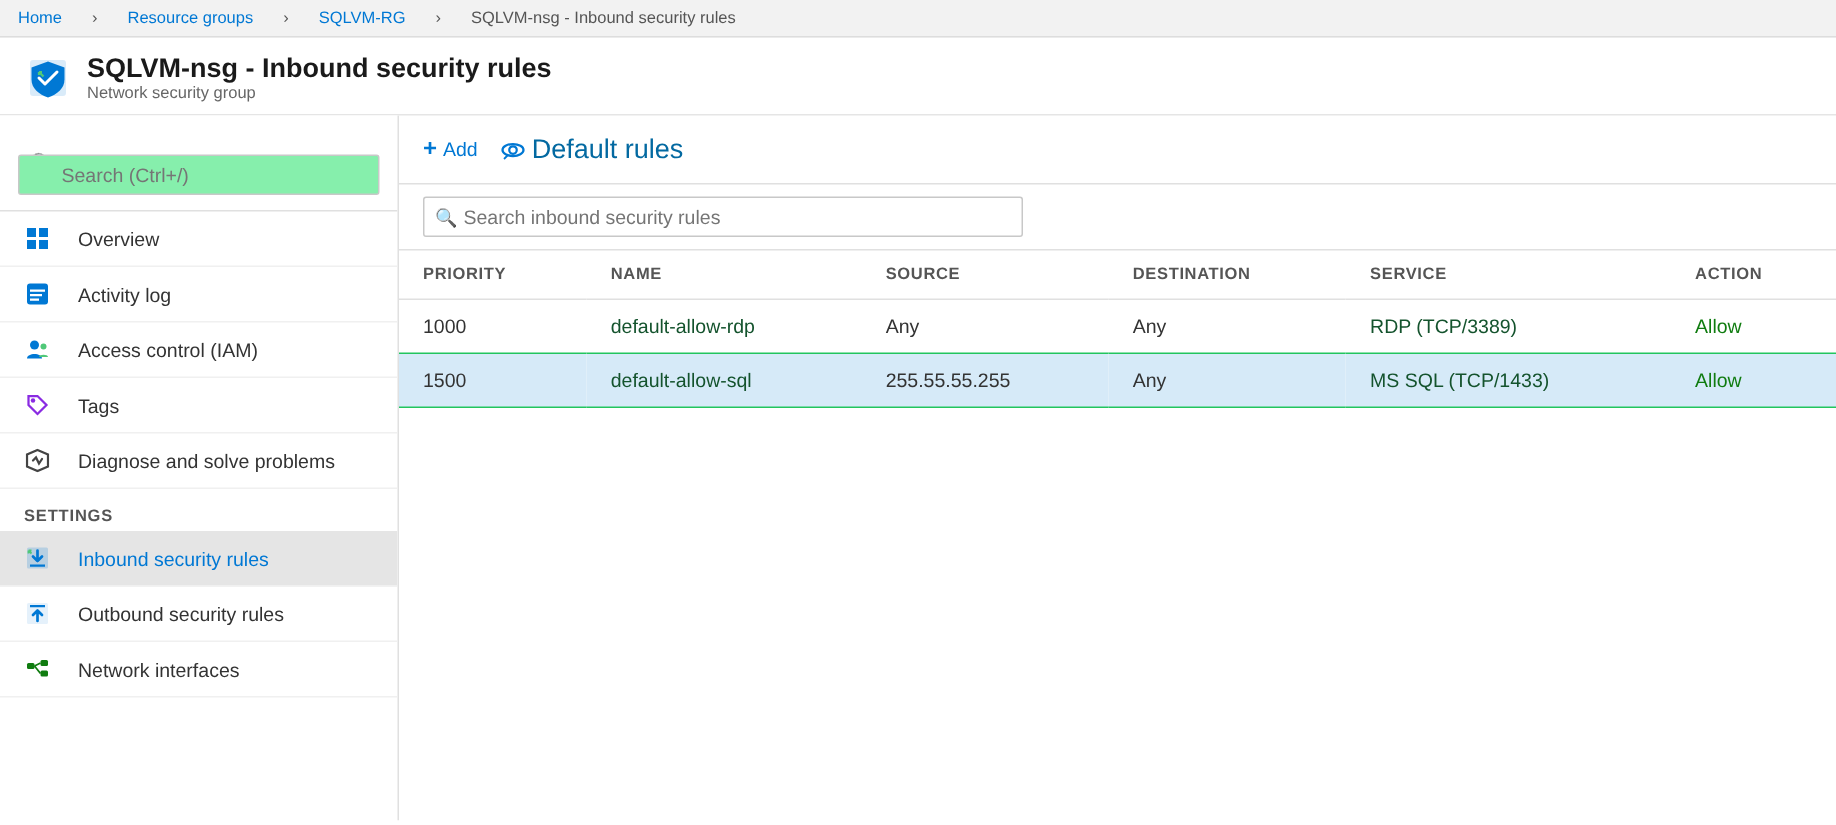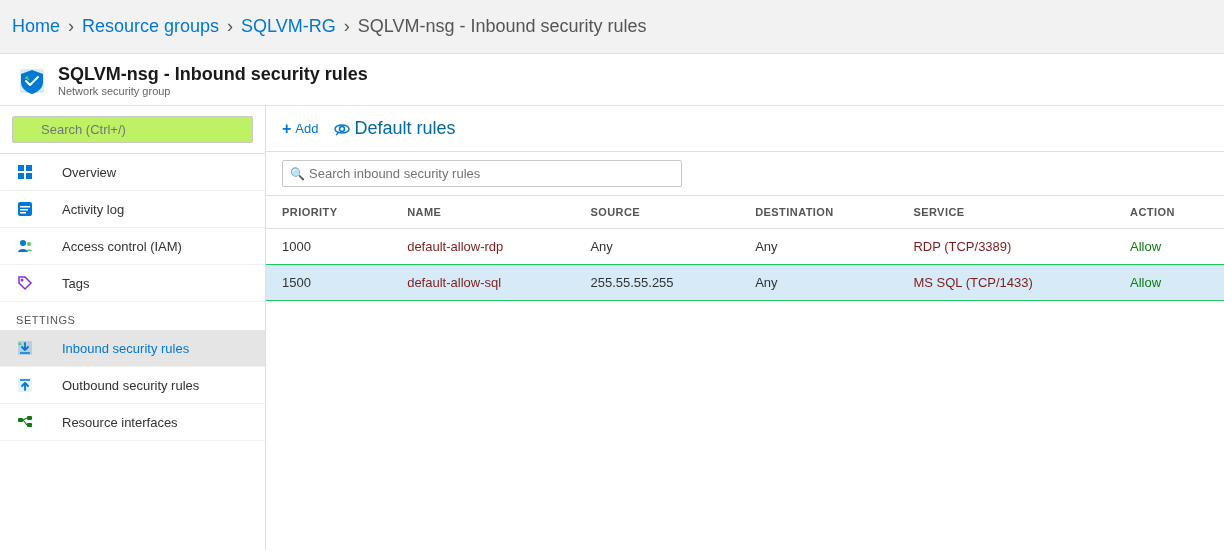--- a/index.html
+++ b/index.html
@@ -2,26 +2,26 @@
 <html><head>
   <meta charset="utf-8">
   <style>
     * { box-sizing: border-box; margin: 0; padding: 0; }
     body { font-family: 'Segoe UI', Arial, sans-serif; font-size: 13px; color: #333; background: #fff; }
 
     
     .breadcrumb {
       background: #f2f2f2;
       border-bottom: 1px solid #ddd;
-      padding: 16px 12px;
-      font-size: 18px;
+      padding: 6px 12px;
+      font-size: 11px;
       color: #555;
       display: flex;
       align-items: center;
-      gap: 8px;
+      gap: 20px;
     }
     .breadcrumb a { color: #0078d4; text-decoration: none; }
     .breadcrumb span { color: #555; }
 
     
     .page-header {
       padding: 10px 16px 8px;
       border-bottom: 1px solid #e5e5e5;
       display: flex;
       align-items: center;
@@ -64,38 +64,39 @@
       border-bottom: 1px solid #e0e0e0;
     }
     .sidebar-search-input {
       width: 100%;
       border: 1px solid #c8c8c8;
       border-radius: 2px;
       padding: 5px 8px 5px 28px;
       font-size: 13px;
       color: #666;
       position: relative;
-      background: #bef264;
+      background: #86efac;
+      margin-top: 16px;
     }
     .sidebar-search-wrap {
       position: relative;
     }
     .sidebar-search-wrap .search-icon {
       position: absolute;
       left: 8px;
       top: 50%;
       transform: translateY(-50%);
       color: #888;
       font-size: 13px;
     }
 
     .sidebar-item {
       display: flex;
       align-items: center;
-      gap: 28px;
+      gap: 18px;
       padding: 9px 16px;
       cursor: pointer;
       color: #333;
       border-bottom: 1px solid #f0f0f0;
     }
     .sidebar-item.active {
       background: #e5e5e5;
       color: #0078d4;
     }
     .sidebar-item .item-icon {
@@ -103,21 +104,21 @@
       height: 18px;
       display: flex;
       align-items: center;
       justify-content: center;
       flex-shrink: 0;
     }
 
     .sidebar-section-label {
       padding: 12px 16px 4px;
       font-size: 11px;
-      font-weight: 400;
+      font-weight: 700;
       color: #555;
       letter-spacing: 0.05em;
       text-transform: uppercase;
     }
 
     
     .main-content {
       flex: 1;
       overflow: auto;
       padding: 0;
@@ -197,21 +198,21 @@
     }
     .rules-table td {
       padding: 10px 16px;
       font-size: 13px;
       color: #333;
       border-bottom: 1px solid #22c55e;
     }
     .rules-table tbody tr.selected {
       background: #d6eaf8;
     }
-    .link-blue { color: #7f1d1d; text-decoration: none; text-align: center; }
+    .link-blue { color: #14532d; text-decoration: none; text-align: center; }
     .allow-green { color: #107c10; font-weight: 500; }
   </style>
 </head>
 <body>
 
 <div class="breadcrumb">
   <a href="#">Home</a>
   <span>›</span>
   <a href="#">Resource groups</a>
   <span>›</span>
@@ -286,20 +287,29 @@
     <div class="sidebar-item">
       <span class="item-icon">
         <svg width="16" height="16" viewBox="0 0 16 16">
           <path d="M2 2 L8 2 L14 8 L8 14 L2 8 Z" fill="none" stroke="#8a2be2" stroke-width="1.5"></path>
           <circle cx="5" cy="5" r="1.5" fill="#8a2be2"></circle>
         </svg>
       </span>
       <span>Tags</span>
     </div>
 
+    <div class="sidebar-item">
+      <span class="item-icon">
+        <svg width="16" height="16" viewBox="0 0 16 16">
+          <path d="M8 1 L15 4 L15 12 L8 15 L1 12 L1 4 Z" fill="none" stroke="#444" stroke-width="1.5"></path>
+          <path d="M5 8 L7 6 L9 10 L11 7" stroke="#444" stroke-width="1.5" fill="none" stroke-linecap="round"></path>
+        </svg>
+      </span>
+      <span>Diagnose and solve problems</span>
+    </div>
 
     <div class="sidebar-section-label">SETTINGS</div>
 
     <div class="sidebar-item active">
       <span class="item-icon">
         <svg width="16" height="16" viewBox="0 0 16 16">
           <rect x="1" y="1" width="14" height="14" rx="1" fill="#0078d4" opacity="0.2"></rect>
           <path d="M8 3 L8 10 M5 7 L8 10 L11 7" stroke="#0078d4" stroke-width="1.8" fill="none" stroke-linecap="round" stroke-linejoin="round"></path>
           <line x1="3" y1="13" x2="13" y2="13" stroke="#0078d4" stroke-width="1.5"></line>
           <path d="M4 5 L2 3 M2 3 L4 3 M2 3 L2 5" stroke="#50c878" stroke-width="1.2" fill="none"></path>
@@ -322,21 +332,21 @@
     <div class="sidebar-item">
       <span class="item-icon">
         <svg width="16" height="16" viewBox="0 0 16 16">
           <rect x="1" y="4" width="5" height="4" rx="1" fill="#107c10"></rect>
           <rect x="10" y="2" width="5" height="4" rx="1" fill="#107c10"></rect>
           <rect x="10" y="9" width="5" height="4" rx="1" fill="#107c10"></rect>
           <line x1="6" y1="6" x2="10" y2="4" stroke="#107c10" stroke-width="1.2"></line>
           <line x1="6" y1="6" x2="10" y2="11" stroke="#107c10" stroke-width="1.2"></line>
         </svg>
       </span>
-      <span>Resource interfaces</span>
+      <span>Network interfaces</span>
     </div>
   </div>
 
   <div class="main-content">
 
     <div class="toolbar">
       <button class="btn-add">
         <span style="font-size:16px;font-weight:bold;color:#0078d4;">+</span>
         <span>Add</span>
       </button>

